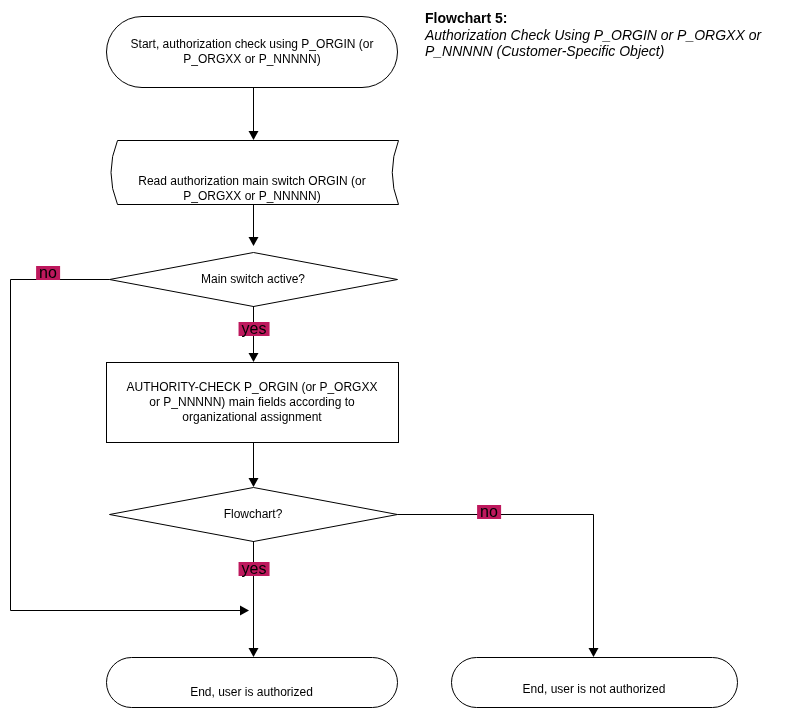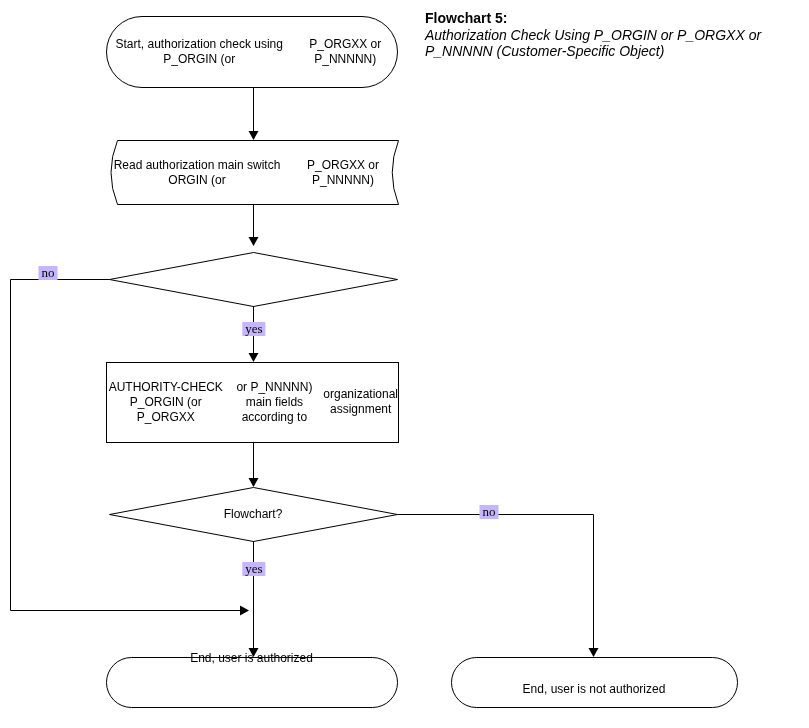--- a/index.html
+++ b/index.html
@@ -18,37 +18,36 @@
     padding-left: 10px;
   }
   #shapes {
     position: absolute;
     left: 0;
     top: 0;
   }
   .node-label {
     position: absolute;
     display: flex;
-    flex-direction: row;
+    flex-direction: column;
     align-items: center;
     justify-content: center;
     text-align: center;
     font-size: 12px;
     line-height: 15px;
     color: #000000;
   }
   .edge-label {
     position: absolute;
     transform: translate(-50%, -50%);
-    background: #c4b5fd;
+    background: #be185d;
     padding: 0 3px;
-    font-size: 13px;
+    font-size: 16px;
     line-height: 14px;
     color: #000000;
-    font-family: Liberation Serif, serif;
   }
   .title-block {
     position: absolute;
     left: 425px;
     top: 10px;
     width: 360px;
   }
   .title-heading {
     font-size: 14px;
     font-weight: bold;
@@ -112,37 +111,40 @@
     <div class="title-heading">Flowchart 5:</div>
     <div class="title-subtitle">Authorization Check Using P_ORGIN or P_ORGXX or</div>
     <div class="title-subtitle">P_NNNNN (Customer-Specific Object)</div>
   </div>
 
   <div class="node-label" style="left:106px; top:16px; width:292px; height:72px;">
     <div>Start, authorization check using P_ORGIN (or</div>
     <div>P_ORGXX or P_NNNNN)</div>
   </div>
 
-  <div class="node-label" style="left:106px; top:140px; width:292px; height:65px;">
+  <div class="node-label" style="left:106px; top:156px; width:292px; height:65px;">
     <div>Read authorization main switch ORGIN (or</div>
     <div>P_ORGXX or P_NNNNN)</div>
   </div>
 
+  <div class="node-label" style="left:109px; top:252px; width:288px; height:54px;">
+    <div>Main switch active?</div>
+  </div>
 
   <div class="node-label" style="left:106px; top:362px; width:292px; height:80px;">
     <div>AUTHORITY-CHECK P_ORGIN (or P_ORGXX</div>
     <div>or P_NNNNN) main fields according to</div>
     <div>organizational assignment</div>
   </div>
 
   <div class="node-label" style="left:109px; top:487px; width:288px; height:54px;">
     <div>Flowchart?</div>
   </div>
 
-  <div class="node-label" style="left:106px; top:632px; width:291px; height:53px;">
+  <div class="node-label" style="left:106px; top:666px; width:291px; height:53px;">
     <div>End, user is authorized</div>
   </div>
 
   <div class="node-label" style="left:451px; top:657px; width:286px; height:64px;">
     <div>End, user is not authorized</div>
   </div>
 
   <span class="edge-label" style="left:48px; top:273px;">no</span>
   <span class="edge-label" style="left:254px; top:329px;">yes</span>
   <span class="edge-label" style="left:489px; top:512px;">no</span>

